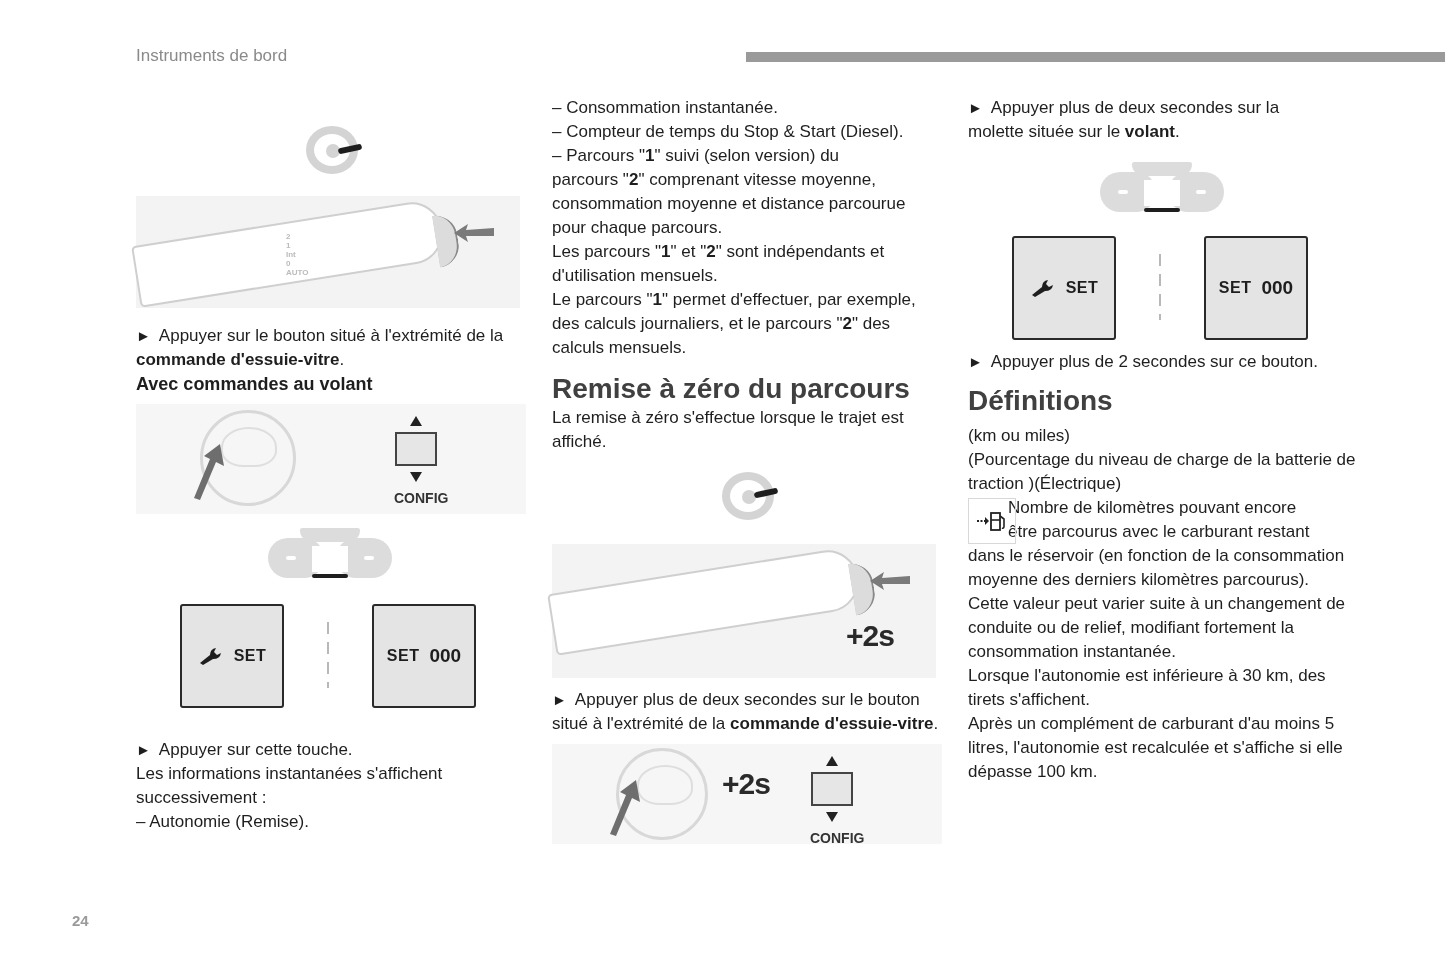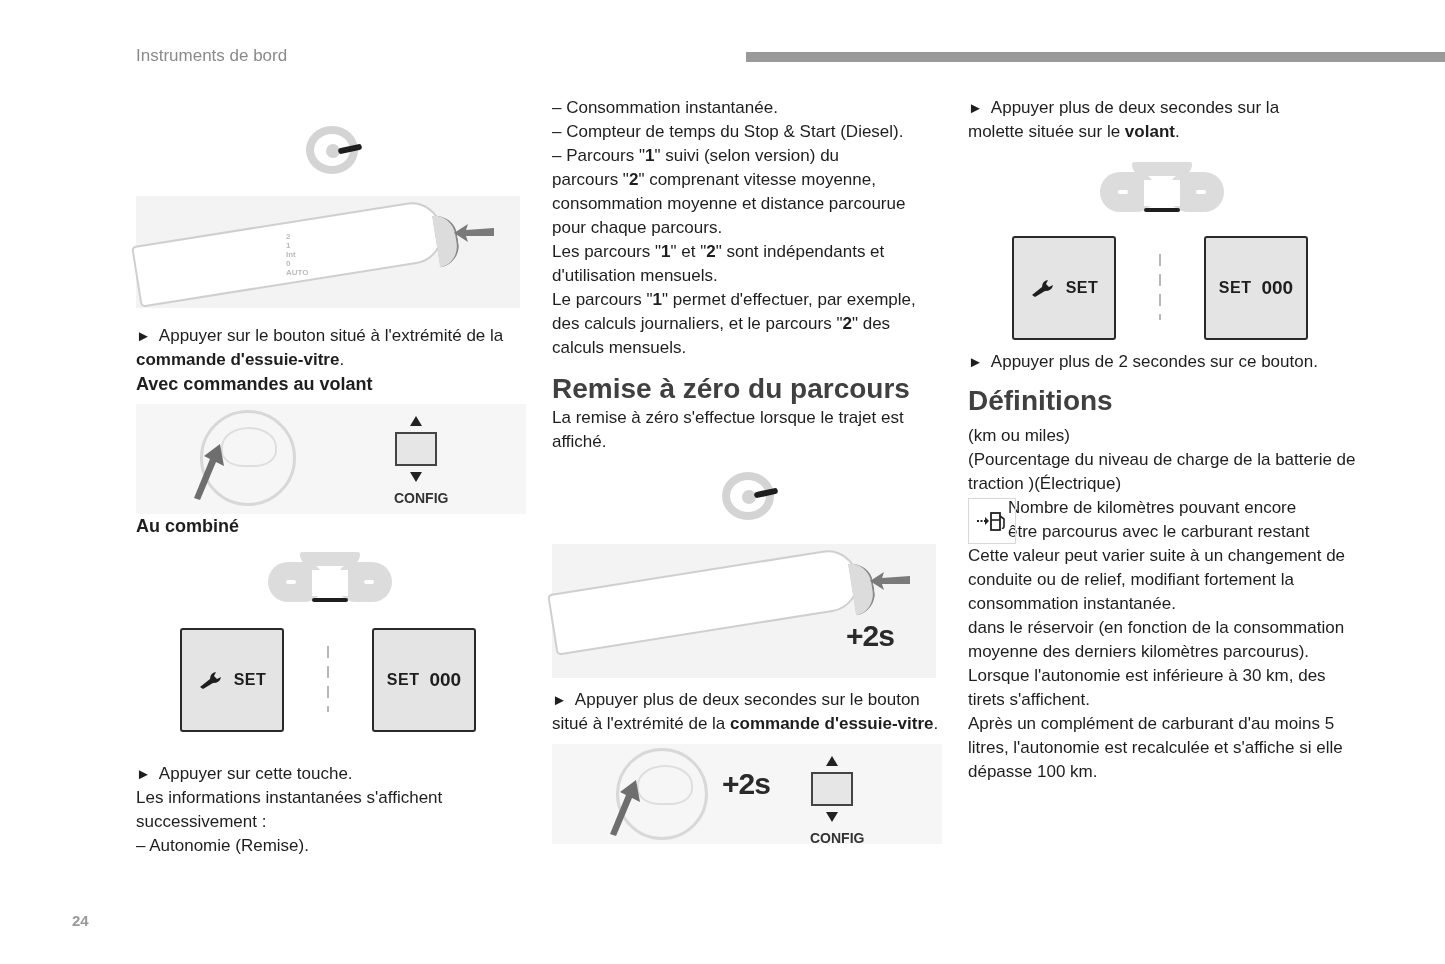--- a/index.html
+++ b/index.html
@@ -101,21 +101,20 @@
     </div>
     <svg style="position:absolute; left:58px; top:40px; width:30px; height:56px;" viewBox="0 0 30 56">
       <polygon points="26,0 30,22 22,18 6,56 0,54 16,15 10,12" fill="#6e6e6e"></polygon>
     </svg>
     <div class="tri-up" style="left:274px; top:12px;"></div>
     <div class="config-box" style="left:259px; top:28px;"></div>
     <div class="tri-down" style="left:274px; top:68px;"></div>
     <div class="config-label" style="left:258px; top:82px;">CONFIG</div>
   </div>
 
-  <div class="p sub-h">Au combiné</div>
 
   <div class="fig" style="height:224px;">
     <div class="cluster" style="left:132px; top:14px;">
       <div class="pod" style="left:0;"></div>
       <div class="pod" style="left:68px;"></div>
       <div class="top"></div>
       <div class="screen"></div>
       <div class="base"></div>
       <div class="dot" style="left:18px;"></div>
       <div class="dot" style="left:96px;"></div>
@@ -236,17 +235,17 @@
         <path d="M1 11 H9" stroke="#222" stroke-width="2" stroke-dasharray="2 1.5"></path>
         <polygon points="9,7 13,11 9,15" fill="#222"></polygon>
         <rect x="15" y="3" width="9" height="17" fill="none" stroke="#222" stroke-width="1.8"></rect>
         <line x1="15" y1="10" x2="24" y2="10" stroke="#222" stroke-width="1.6"></line>
         <path d="M24 6 L28 9 V16 Q28 19 26 18" fill="none" stroke="#222" stroke-width="1.6"></path>
       </svg>
     </div>
     <div class="p indent-text">Nombre de kilomètres pouvant encore</div>
     <div class="p indent-text">être parcourus avec le carburant restant</div>
   </div>
+  <div class="p" style="width:390px;">dans le réservoir (en fonction de la consommation moyenne des derniers kilomètres parcourus).</div>
   <div class="p" style="width:380px;">Cette valeur peut varier suite à un changement de conduite ou de relief, modifiant fortement la consommation instantanée.</div>
-  <div class="p" style="width:390px;">dans le réservoir (en fonction de la consommation moyenne des derniers kilomètres parcourus).</div>
   <div class="p" style="width:384px;">Lorsque l'autonomie est inférieure à 30 km, des tirets s'affichent.</div>
   <div class="p" style="width:384px;">Après un complément de carburant d'au moins 5 litres, l'autonomie est recalculée et s'affiche si elle dépasse 100 km.</div>
 </div>
 
 </body></html>

